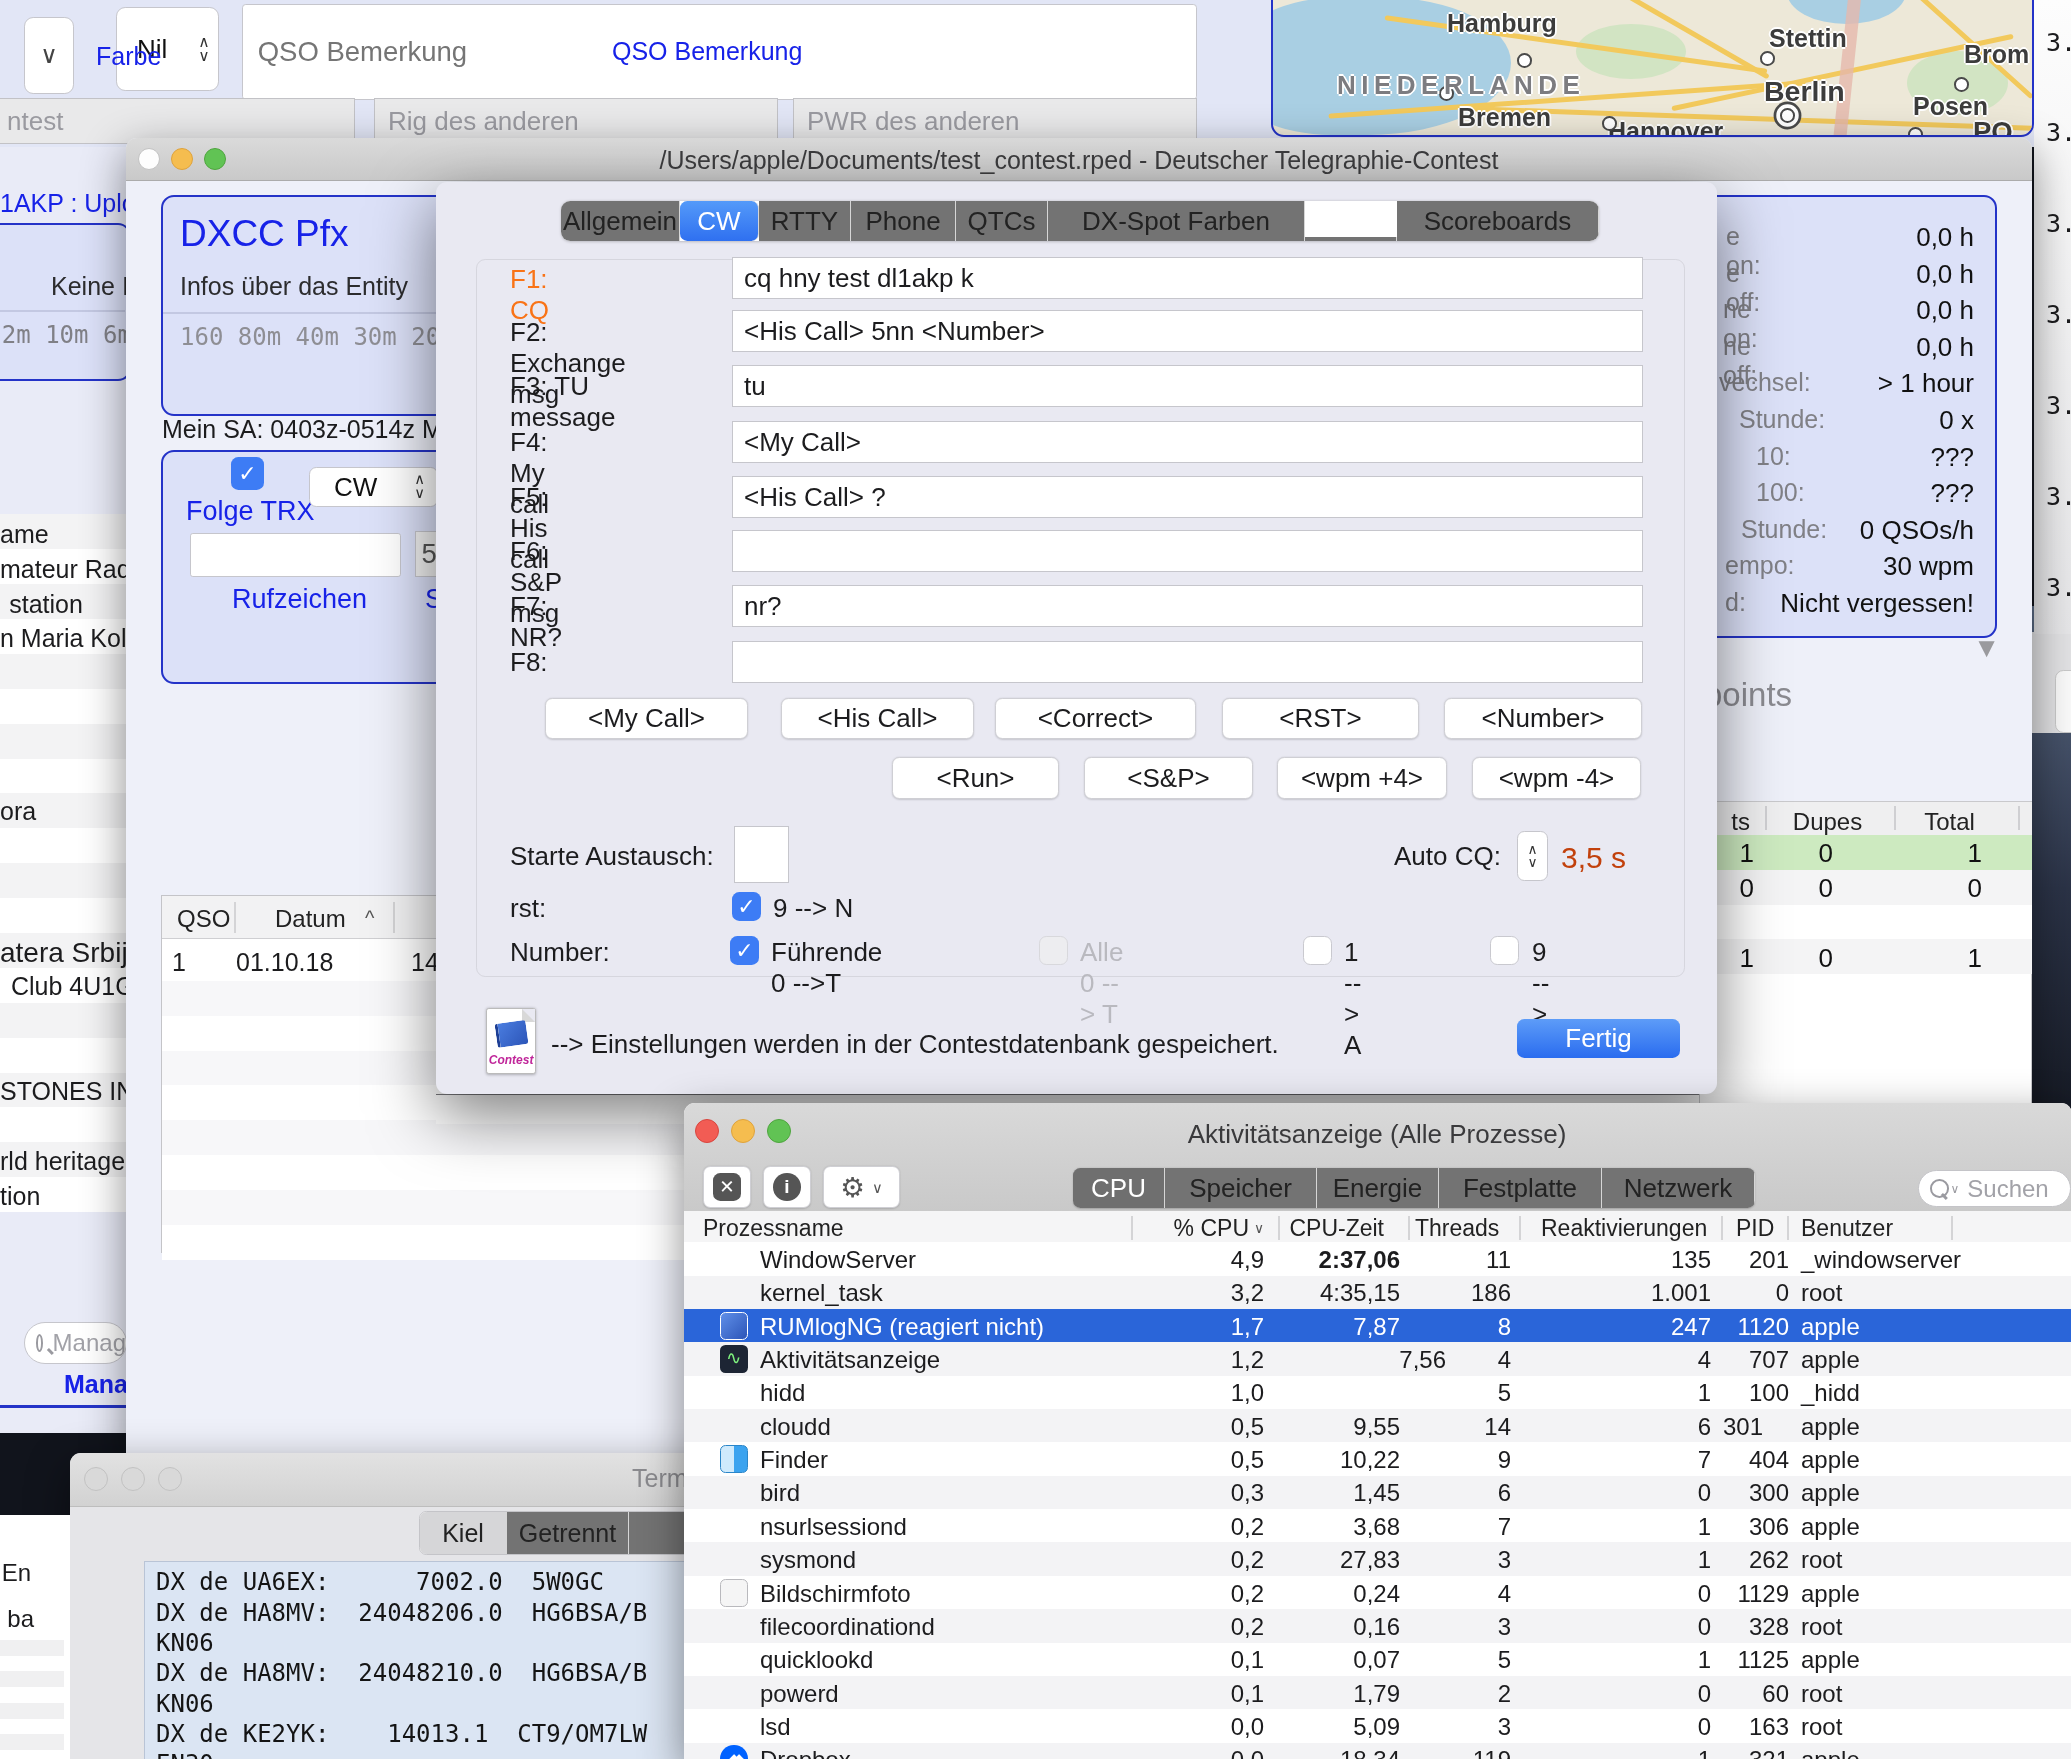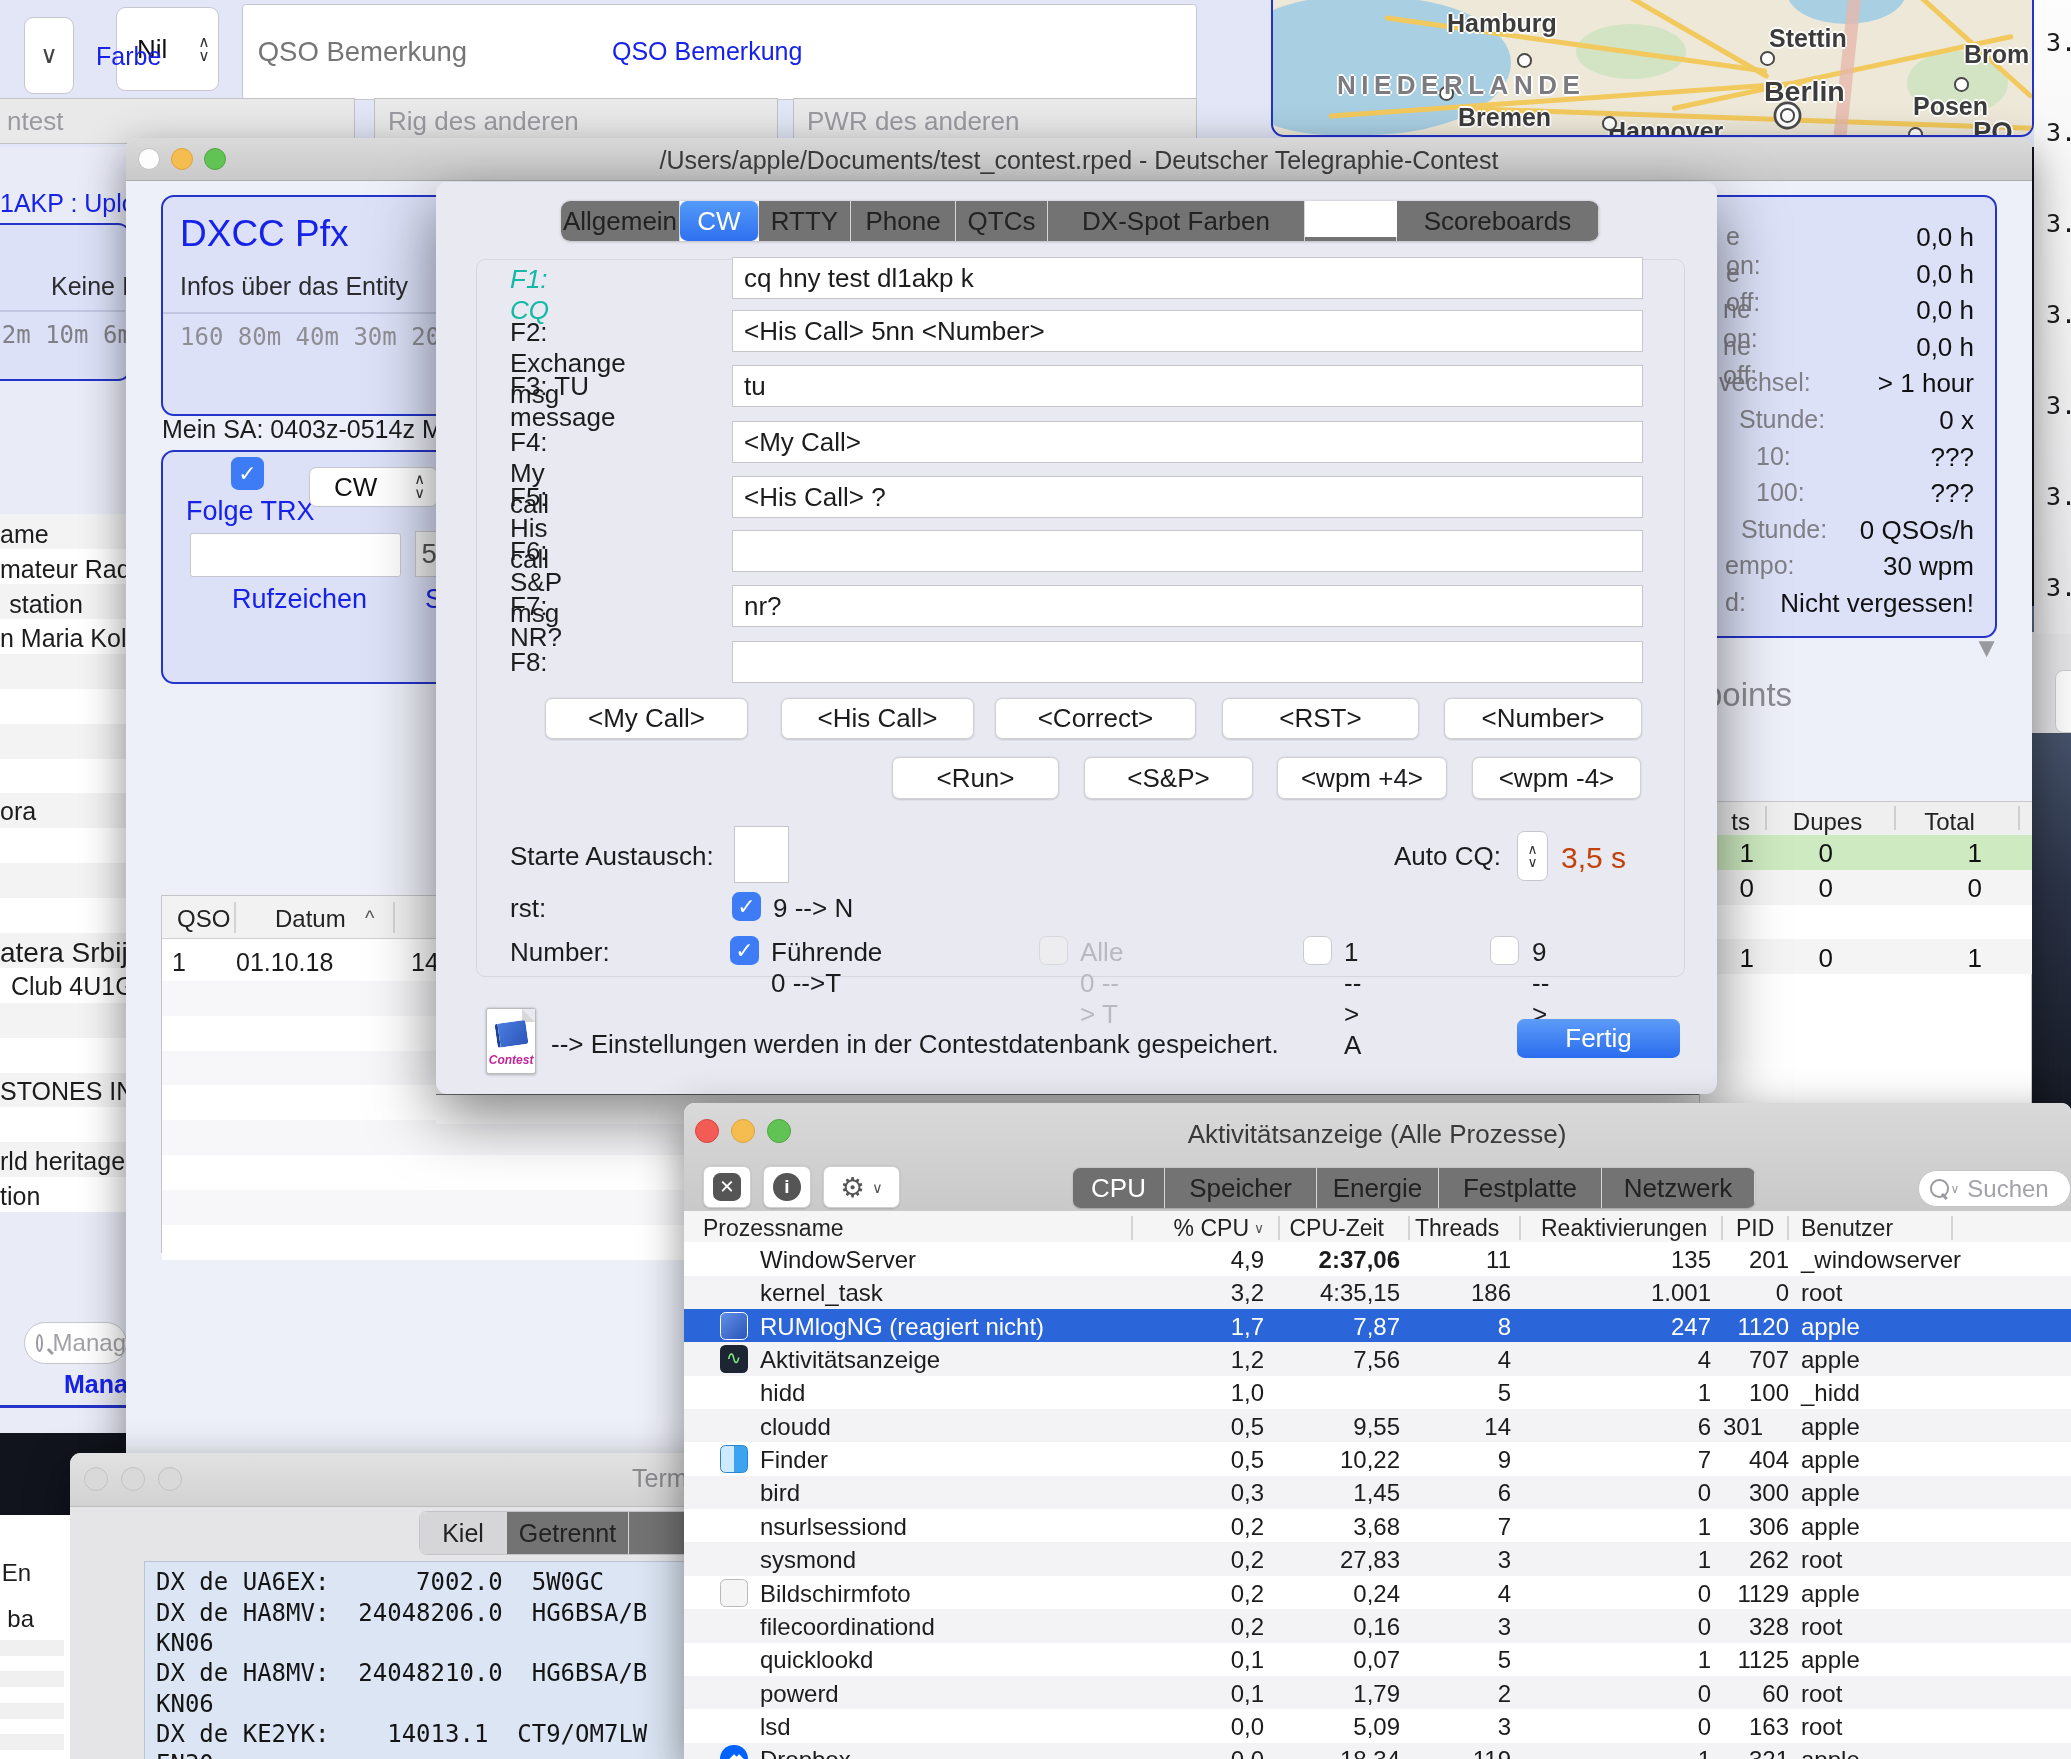--- a/index.html
+++ b/index.html
@@ -266,21 +266,21 @@
     <div class="seg" style="width: 79px; background: linear-gradient(rgb(84, 154, 249), rgb(47, 112, 240)); color: rgb(255, 255, 255); border-radius: 7.3px;">CW</div>
     <div class="seg" style="width: 92px;">RTTY</div>
     <div class="seg" style="width: 105px;">Phone</div>
     <div class="seg" style="width: 92px;">QTCs</div>
     <div class="seg" style="width: 257px;">DX-Spot Farben</div>
     <div class="seg" style="width: 92px; margin-top: 36px;">UDP</div>
     <div class="seg" style="width: 202px;">Scoreboards</div>
   </div>
 <div class="abs" style="left:476px;top:259px;width:1207px;height:716px;border:1.8px solid #d6d6de;border-radius:9.2px;"></div>
 <div id="dialog-fields" class="abs" style="left:0;top:0;">
-    <div style="position: absolute; left: 510px; top: 264px; font-size: 26px; color: #14b8a6; font-style: italic;">F1: CQ</div>
+    <div style="position: absolute; left: 510px; top: 264px; font-size: 26px; color: #f97316;">F1: CQ</div>
     <input class="input" value="cq hny test dl1akp k" style="left: 732px; top: 257px; width: 911px; height: 42px; font-size: 26px; padding: 0px 11px;">
     <div style="position: absolute; left: 510px; top: 317px; font-size: 26px; color: rgb(28, 28, 30);">F2: Exchange msg</div>
     <input class="input" value="&lt;His Call&gt; 5nn &lt;Number&gt;" style="left: 732px; top: 310px; width: 911px; height: 42px; font-size: 26px; padding: 0px 11px;">
     <div style="position: absolute; left: 510px; top: 371px; font-size: 26px; color: rgb(28, 28, 30);">F3: TU message</div>
     <input class="input" value="tu" style="left: 732px; top: 365px; width: 911px; height: 42px; font-size: 26px; padding: 0px 11px;">
     <div style="position: absolute; left: 510px; top: 427px; font-size: 26px; color: rgb(28, 28, 30);">F4: My call</div>
     <input class="input" value="&lt;My Call&gt;" style="left: 732px; top: 421px; width: 911px; height: 42px; font-size: 26px; padding: 0px 11px;">
     <div style="position: absolute; left: 510px; top: 482px; font-size: 26px; color: rgb(28, 28, 30);">F5: His call</div>
     <input class="input" value="&lt;His Call&gt; ?" style="left: 732px; top: 476px; width: 911px; height: 42px; font-size: 26px; padding: 0px 11px;">
     <div style="position: absolute; left: 510px; top: 536px; font-size: 26px; color: rgb(28, 28, 30);">F6: S&amp;P msg</div>
@@ -442,21 +442,21 @@
     <div style="position: absolute; left: 1175px; top: 1313px; width: 89px; font-size: 24px; color: rgb(255, 255, 255); text-align: right;">1,7</div>
     <div style="position: absolute; left: 1286px; top: 1313px; width: 114px; font-size: 24px; color: rgb(255, 255, 255); text-align: right;">7,87</div>
     <div style="position: absolute; left: 1419px; top: 1313px; width: 92px; font-size: 24px; color: rgb(255, 255, 255); text-align: right;">8</div>
     <div style="position: absolute; left: 1601px; top: 1313px; width: 110px; font-size: 24px; color: rgb(255, 255, 255); text-align: right;">247</div>
     <div style="position: absolute; left: 1697px; top: 1313px; width: 92px; font-size: 24px; color: rgb(255, 255, 255); text-align: right;">1120</div>
     <div style="position: absolute; left: 1801px; top: 1313px; font-size: 24px; color: rgb(255, 255, 255); white-space: nowrap;">apple</div>
     <div style="position: absolute; left: 684px; top: 1342px; width: 1388px; height: 34px; background: rgb(243, 243, 245);"></div>
     <div style="position: absolute; left: 720px; top: 1345px; width: 27.5px; height: 27.5px; border-radius: 5.5px; background: rgb(29, 37, 52); color: rgb(126, 240, 126); font-size: 18.4px; text-align: center; line-height: 26px;">∿</div>
     <div style="position: absolute; left: 760px; top: 1346px; font-size: 24px; color: rgb(28, 28, 30); white-space: nowrap;">Aktivitätsanzeige</div>
     <div style="position: absolute; left: 1175px; top: 1346px; width: 89px; font-size: 24px; color: rgb(28, 28, 30); text-align: right;">1,2</div>
-    <div style="position: absolute; left: 1286px; top: 1346px; width: 114px; font-size: 24px; color: rgb(28, 28, 30); text-align: right;">7,56</div>
+    <div style="position: absolute; left: 1332px; top: 1346px; width: 114px; font-size: 24px; color: rgb(28, 28, 30); text-align: right;">7,56</div>
     <div style="position: absolute; left: 1419px; top: 1346px; width: 92px; font-size: 24px; color: rgb(28, 28, 30); text-align: right;">4</div>
     <div style="position: absolute; left: 1601px; top: 1346px; width: 110px; font-size: 24px; color: rgb(28, 28, 30); text-align: right;">4</div>
     <div style="position: absolute; left: 1697px; top: 1346px; width: 92px; font-size: 24px; color: rgb(28, 28, 30); text-align: right;">707</div>
     <div style="position: absolute; left: 1801px; top: 1346px; font-size: 24px; color: rgb(28, 28, 30); white-space: nowrap;">apple</div>
     <div style="position: absolute; left: 684px; top: 1376px; width: 1388px; height: 34px; background: rgb(255, 255, 255);"></div>
     <div style="position: absolute; left: 760px; top: 1379px; font-size: 24px; color: rgb(28, 28, 30); white-space: nowrap;">hidd</div>
     <div style="position: absolute; left: 1175px; top: 1379px; width: 89px; font-size: 24px; color: rgb(28, 28, 30); text-align: right;">1,0</div>
     <div style="position: absolute; left: 1286px; top: 1379px; width: 114px; font-size: 24px; color: rgb(28, 28, 30); text-align: right; margin-top: 33px;">21,86</div>
     <div style="position: absolute; left: 1419px; top: 1379px; width: 92px; font-size: 24px; color: rgb(28, 28, 30); text-align: right;">5</div>
     <div style="position: absolute; left: 1601px; top: 1379px; width: 110px; font-size: 24px; color: rgb(28, 28, 30); text-align: right;">1</div>

